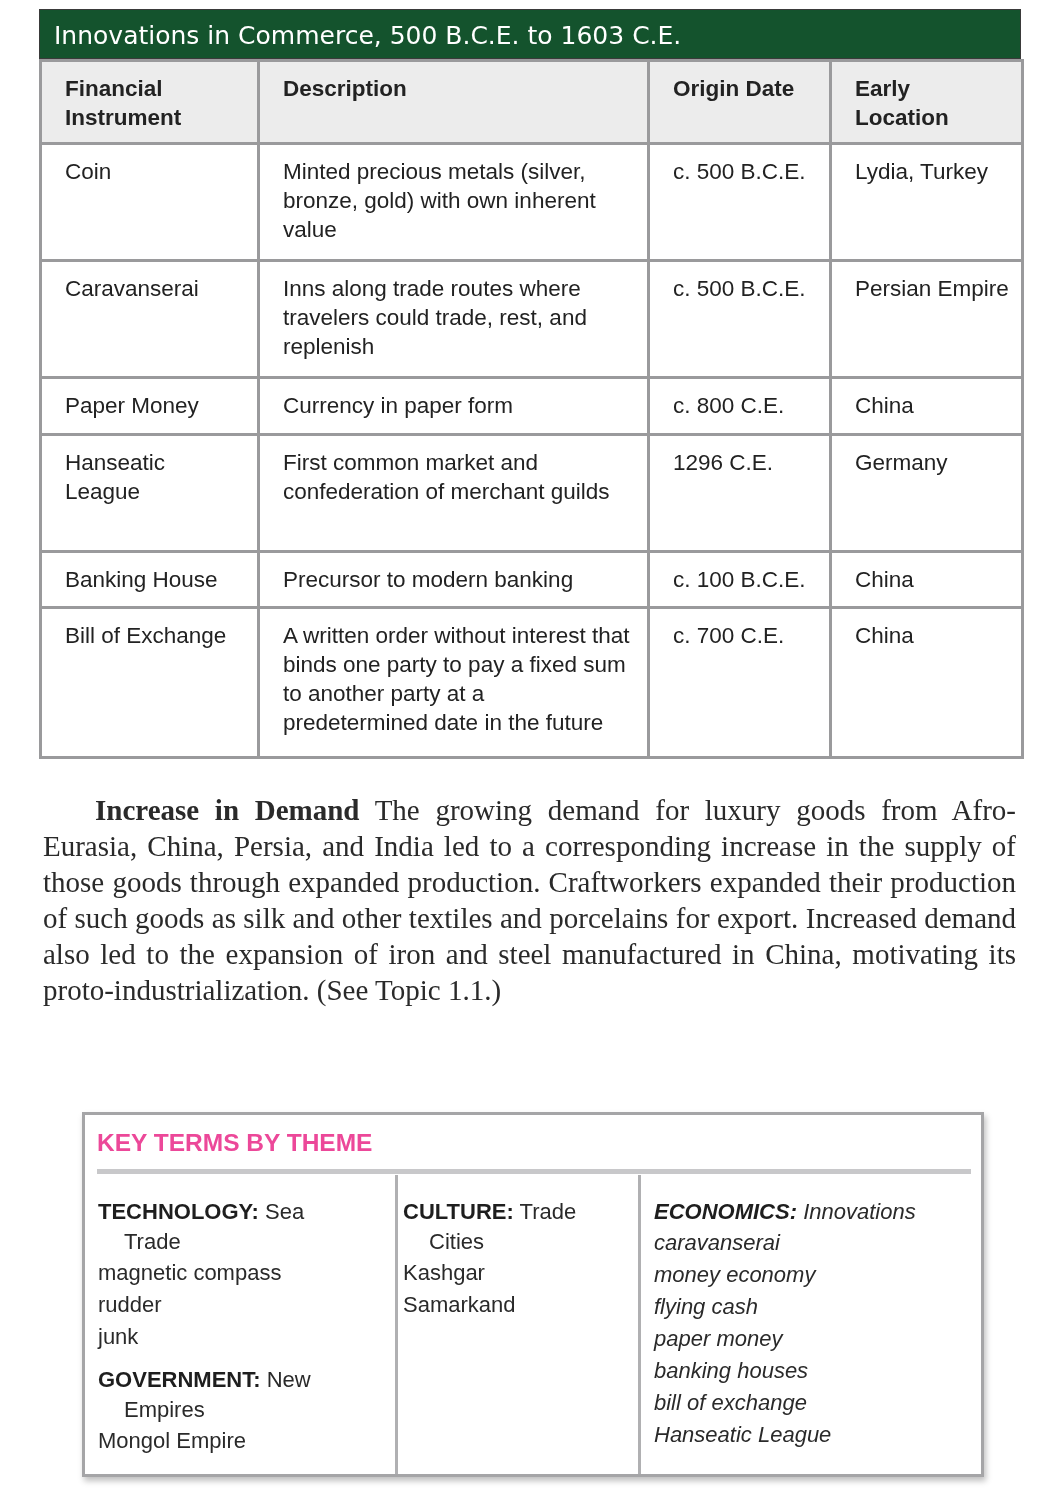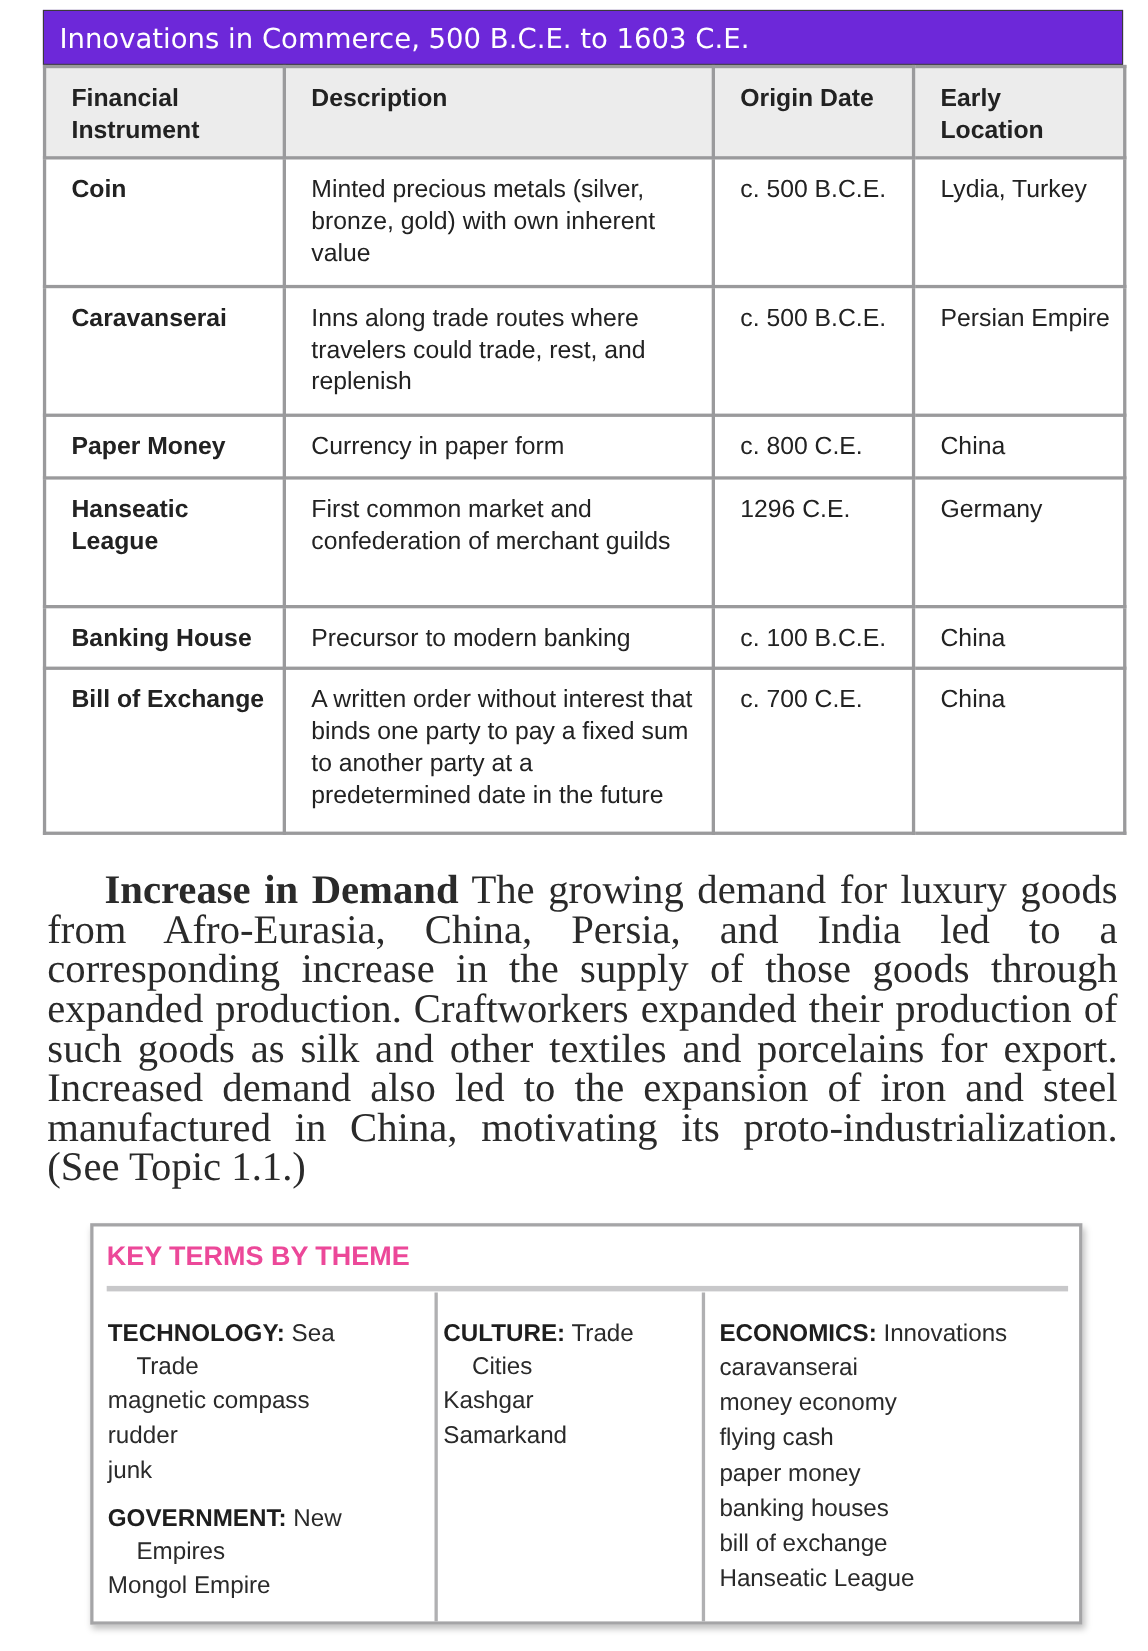--- a/index.html
+++ b/index.html
@@ -1,36 +1,36 @@
 <!DOCTYPE html>
 <html><head>
 <meta charset="utf-8">
 <style>
   html, body { margin: 0; padding: 0; background: #ffffff; }
   body { width: 1044px; height: 1501px; position: relative; overflow: hidden; font-family: "Liberation Sans", sans-serif; color: #222; }
 
   .table-wrap { position: absolute; left: 39px; top: 9px; width: 982px; }
-  .table-title { background: #6d28d9; color: #ffffff; font-family: "DejaVu Sans", sans-serif; font-size: 25px; height: 50px; line-height: 52px; padding-left: 14px; border: 1px solid #3a3a3a; box-sizing: border-box; letter-spacing: 0px; }
+  .table-title { background: #14532d; color: #ffffff; font-family: "DejaVu Sans", sans-serif; font-size: 25px; height: 50px; line-height: 52px; padding-left: 14px; border: 1px solid #3a3a3a; box-sizing: border-box; letter-spacing: 0px; }
   table.innov { border-collapse: collapse; width: 982px; table-layout: fixed; }
   table.innov td, table.innov th { border: 3px solid #9a9a9c; vertical-align: top; font-size: 22.5px; line-height: 29px; padding: 12px 12px 10px 23px; text-align: left; }
   table.innov th { background: #ececec; font-weight: bold; height: 58px; padding-top: 12px; }
-  table.innov td.inst { font-weight: bold; }
+  table.innov td.inst { font-weight: normal; }
   col.c1 { width: 218px; } col.c2 { width: 390px; } col.c3 { width: 182px; } col.c4 { width: 192px; }
 
-  .para { position: absolute; left: 43px; top: 792px; width: 973px; font-family: "Liberation Serif", serif; font-size: 37px; line-height: 36px; text-align: justify; color: #2a2a2a; }
+  .para { position: absolute; left: 43px; top: 792px; width: 973px; font-family: "Liberation Serif", serif; font-size: 29px; line-height: 36px; text-align: justify; color: #2a2a2a; }
   .para .lead { font-weight: bold; }
   .para .indent { display: inline-block; width: 52px; }
 
   .keyterms { position: absolute; left: 82px; top: 1112px; width: 902px; height: 365px; border: 3px solid #a5a5a7; box-sizing: border-box; box-shadow: 2px 4px 6px rgba(0,0,0,0.25); background: #fff; }
   .kt-title { position: absolute; left: 12px; top: 14px; font-size: 24.5px; font-weight: bold; color: #ec4899; }
   .kt-rule { position: absolute; left: 12px; right: 10px; top: 54px; height: 5px; background: #c8c8ca; }
   .kt-col { position: absolute; top: 60px; bottom: 0; }
   .kt-col.c1 { left: 0; width: 310px; border-right: 3px solid #b0b0b2; }
   .kt-col.c2 { left: 310px; width: 243px; border-right: 3px solid #b0b0b2; }
-  .kt-col.c3 { left: 556px; width: 340px; }
+  .kt-col.c3 { left: 556px; width: 340px; font-style: italic; }
   .kt-inner { padding: 22px 0 0 13px; font-size: 22px; line-height: 32px; color: #2a2a2a; }
   .kt-col.c3 .kt-inner { padding-left: 13px; }
   .kt-col.c2 .kt-inner { padding-left: 8px; }
   .kt-head { line-height: 30px; }
   .kt-head b { color: #1e1e1e; }
   .kt-head .cont { display: block; padding-left: 26px; }
   .kt-gap { height: 12px; }
 </style>
 </head>
 <body>

